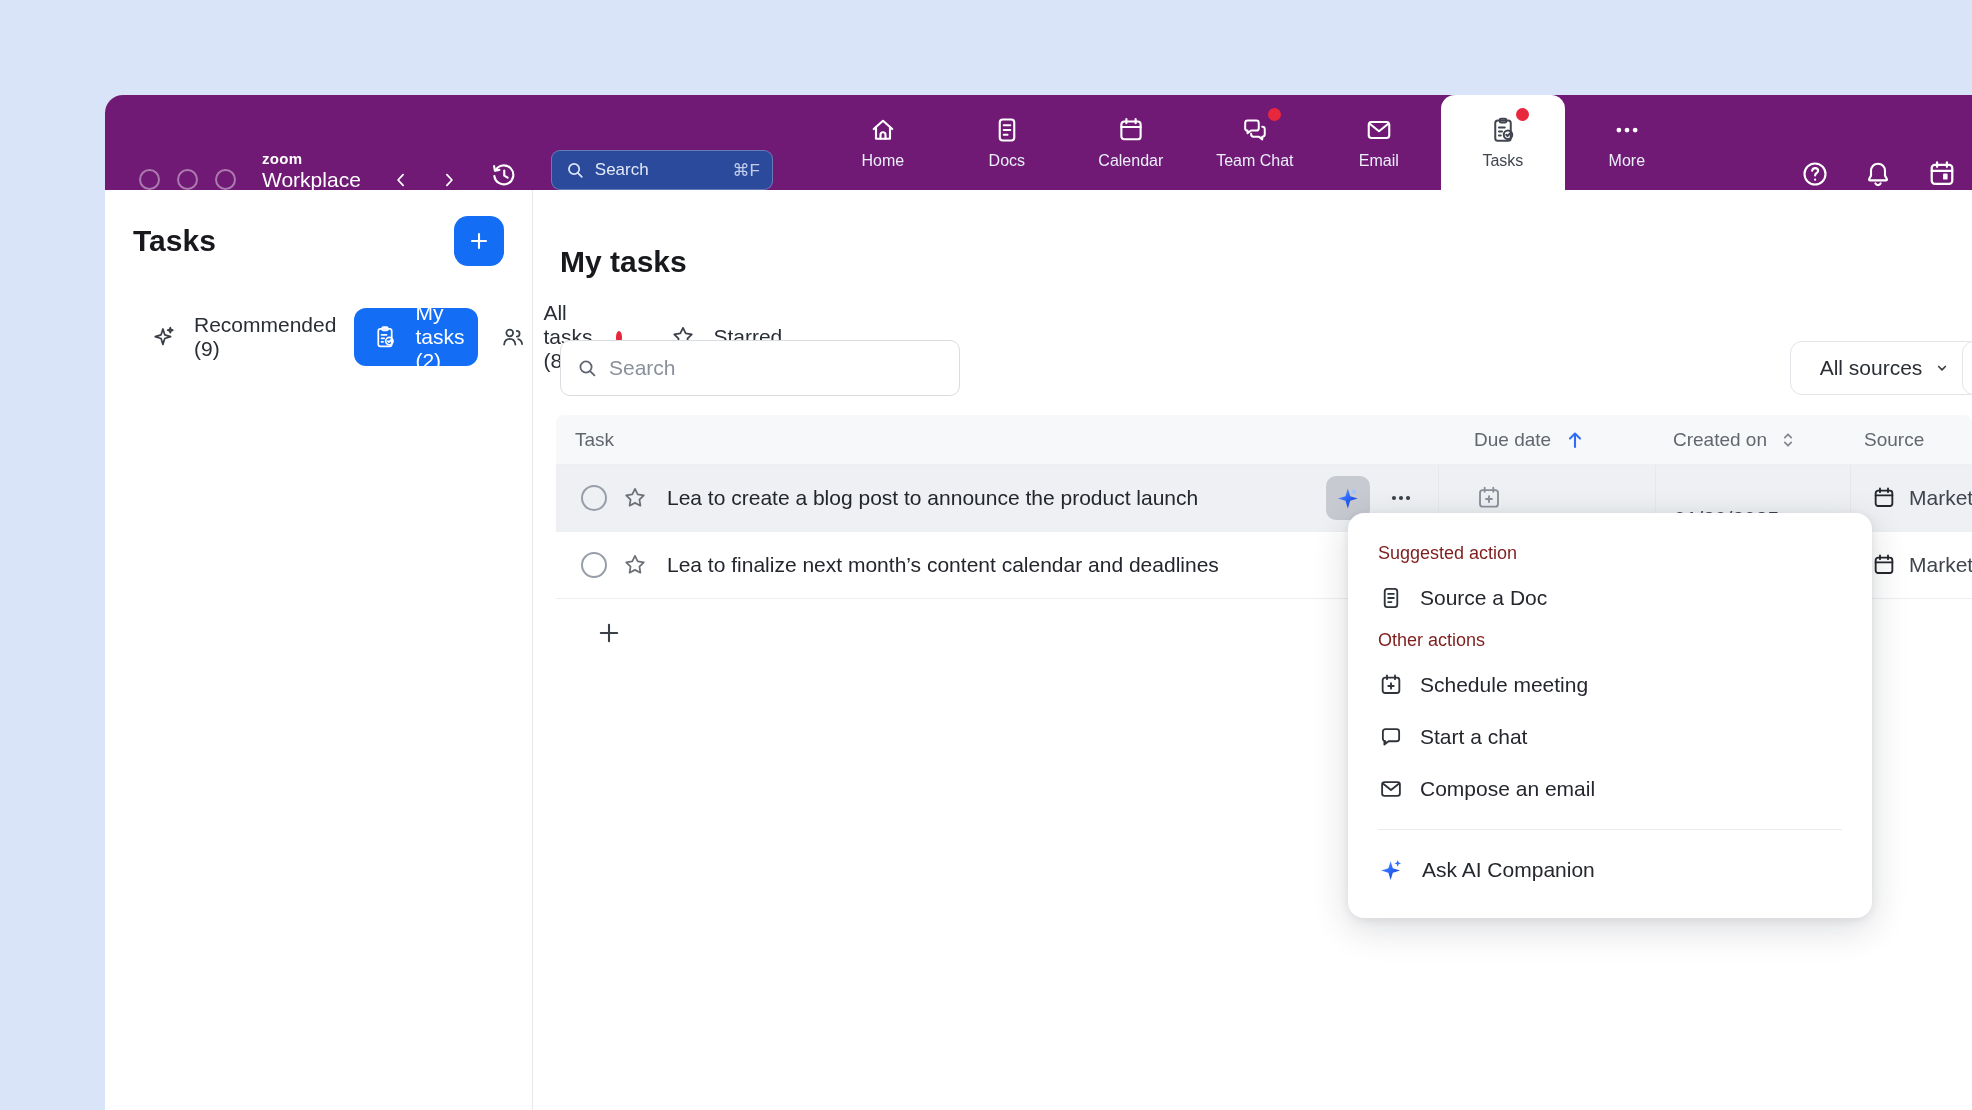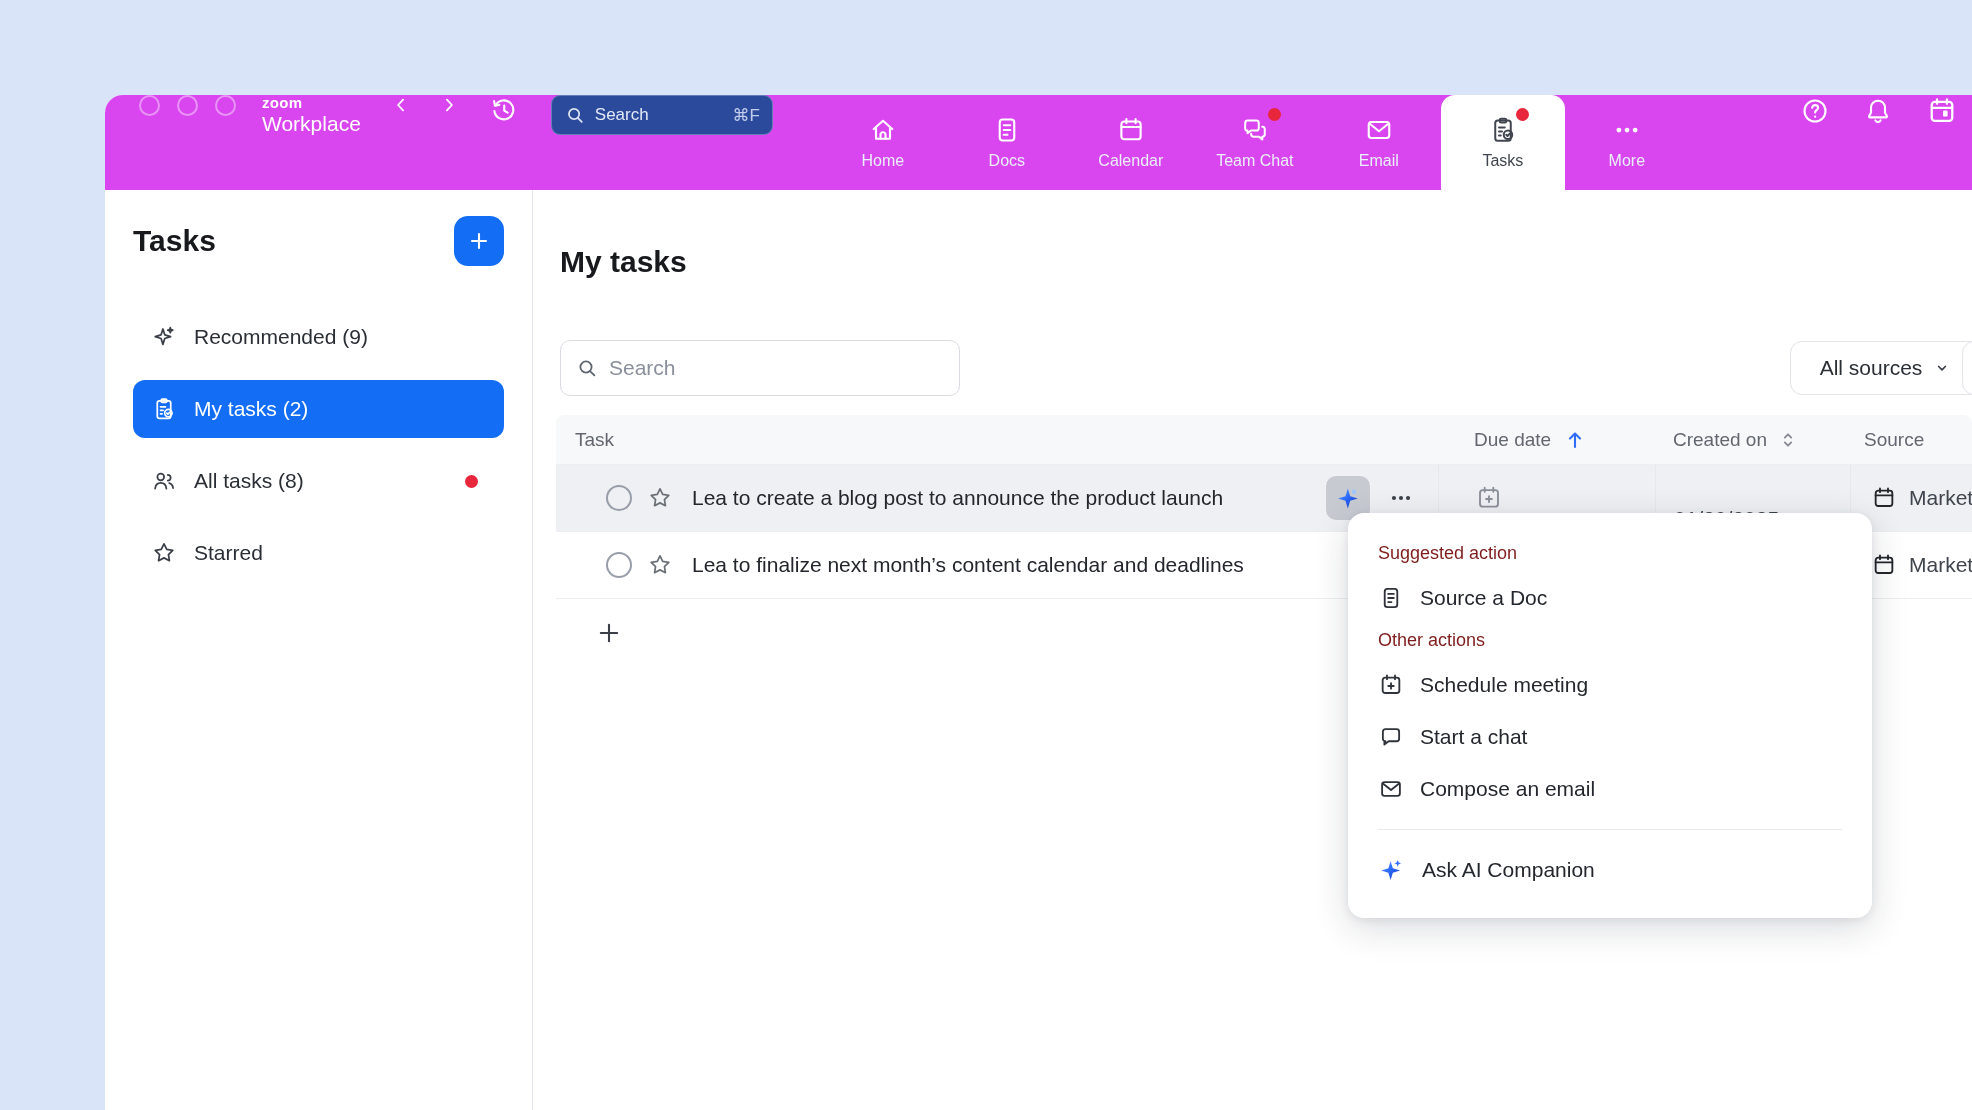--- a/index.html
+++ b/index.html
@@ -4,21 +4,21 @@
 <style>
   html,body{margin:0;padding:0;width:1972px;height:1110px;overflow:hidden;
     font-family:"Liberation Sans","DejaVu Sans",sans-serif;background:#D9E4F8;}
   *{box-sizing:border-box;}
   svg{display:block;}
 
   .window{position:absolute;left:105px;top:95px;width:1867px;height:1015px;
     background:#fff;border-radius:18px 0 0 0;overflow:hidden;display:flex;flex-direction:column;}
 
   
-  .navbar{height:95px;flex:0 0 95px;background:#d946ef;display:flex;align-items:flex-start;color:#fff;}
+  .navbar{height:95px;flex:0 0 95px;background:#701a75;display:flex;align-items:flex-end;color:#fff;}
   .win-controls{display:flex;gap:17px;margin-left:34px;}
   .win-dot{width:21px;height:21px;border-radius:50%;border:2px solid rgba(255,255,255,.42);}
   .logo{margin-left:26px;line-height:1;}
   .logo .z1{font-size:15px;font-weight:700;letter-spacing:.3px;}
   .logo .z2{font-size:21px;font-weight:400;margin-top:3px;}
   .nav-arrow{margin-left:30px;color:#fff;cursor:pointer;}
   .nav-arrow + .nav-arrow{margin-left:28px;}
   .history-btn{margin-left:30px;cursor:pointer;}
   .nav-search{margin-left:32px;width:222px;height:40px;border-radius:9px;background:#2B4A9B;
     border:1px solid rgba(255,255,255,.28);display:flex;align-items:center;padding:0 12px;gap:9px;cursor:text;}
@@ -34,21 +34,21 @@
   .nav-right{margin-left:auto;display:flex;align-items:center;gap:33px;margin-right:14px;}
   .nav-right .ric{cursor:pointer;color:#fff;}
 
   
   .body-row{flex:1;display:flex;min-height:0;}
   .sidebar{width:428px;flex:0 0 428px;border-right:1px solid #E4E7EC;padding-top:26px;}
   .side-head{display:flex;align-items:center;justify-content:space-between;padding:0 28px;}
   .side-title{font-size:30px;font-weight:800;color:#17191D;}
   .plus-btn{width:50px;height:50px;border-radius:14px;background:#146EF5;border:none;display:flex;
     align-items:center;justify-content:center;color:#fff;cursor:pointer;}
-  .side-list{margin-top:42px;padding:0 28px;display:flex;flex-direction:column;gap:14px;}
+  .side-list{margin-top:42px;padding:0 28px;display:flex;flex-direction:row;gap:4px;}
   .side-item{height:58px;border-radius:12px;display:flex;align-items:center;gap:17px;padding:0 14px 0 18px;
     font-size:21px;color:#2A2E35;cursor:pointer;}
   .side-item .sic{color:#3A3F48;}
   .side-item.active{background:#146EF5;color:#fff;}
   .side-item.active .sic{color:#fff;}
   .dot-red{width:13px;height:13px;border-radius:50%;background:#E8273D;margin-left:auto;margin-right:12px;}
 
   .main{flex:1;position:relative;padding-top:34px;min-width:0;}
   .main-title{margin-left:27px;font-size:30px;font-weight:800;color:#17191D;line-height:36px;}
   .toolbar{position:relative;margin-top:60px;height:56px;}
@@ -71,21 +71,21 @@
   .col-due{width:217px;flex:0 0 217px;display:flex;align-items:center;}
   .col-created{width:195px;flex:0 0 195px;display:flex;align-items:flex-end;}
   .col-source{width:122px;flex:0 0 122px;display:flex;align-items:center;overflow:hidden;}
   .thead .col-task{padding-left:19px;}
   .thead .col-due{padding-left:36px;gap:12px;}
   .thead .col-created{padding-left:18px;gap:10px;}
   .thead .col-source{padding-left:14px;}
   .trow{height:67px;display:flex;align-items:stretch;border-bottom:1px solid #ECEEF1;background:#fff;}
   .trow.hl{background:#EEF0F3;}
   .trow .col-due,.trow .col-created,.trow .col-source{border-left:1px solid #E6E8EC;}
-  .trow .col-task{padding-left:18px;gap:15px;margin-left:32px;}
+  .trow .col-task{padding-left:25px;gap:15px;}
   .circle-check{width:26px;height:26px;border-radius:50%;border:2px solid #989EA9;background:transparent;cursor:pointer;flex:0 0 26px;}
   .star-btn{color:#6B7077;cursor:pointer;flex:0 0 26px;}
   .task-title{font-size:21px;color:#23262C;margin-left:4px;white-space:nowrap;overflow:hidden;}
   .row-actions{margin-left:auto;display:flex;align-items:center;gap:18px;padding-right:24px;}
   .ai-btn{width:44px;height:44px;border-radius:10px;background:#C7CAD1;border:none;display:flex;
     align-items:center;justify-content:center;cursor:pointer;}
   .more-btn{color:#3A3F47;cursor:pointer;}
   .trow .col-due{padding-left:36px;color:#8A8F99;}
   .trow .col-created{padding-left:18px;font-size:21px;color:#3C424C;}
   .trow .col-source{padding-left:20px;gap:12px;font-size:21px;color:#3F444D;white-space:nowrap;}

